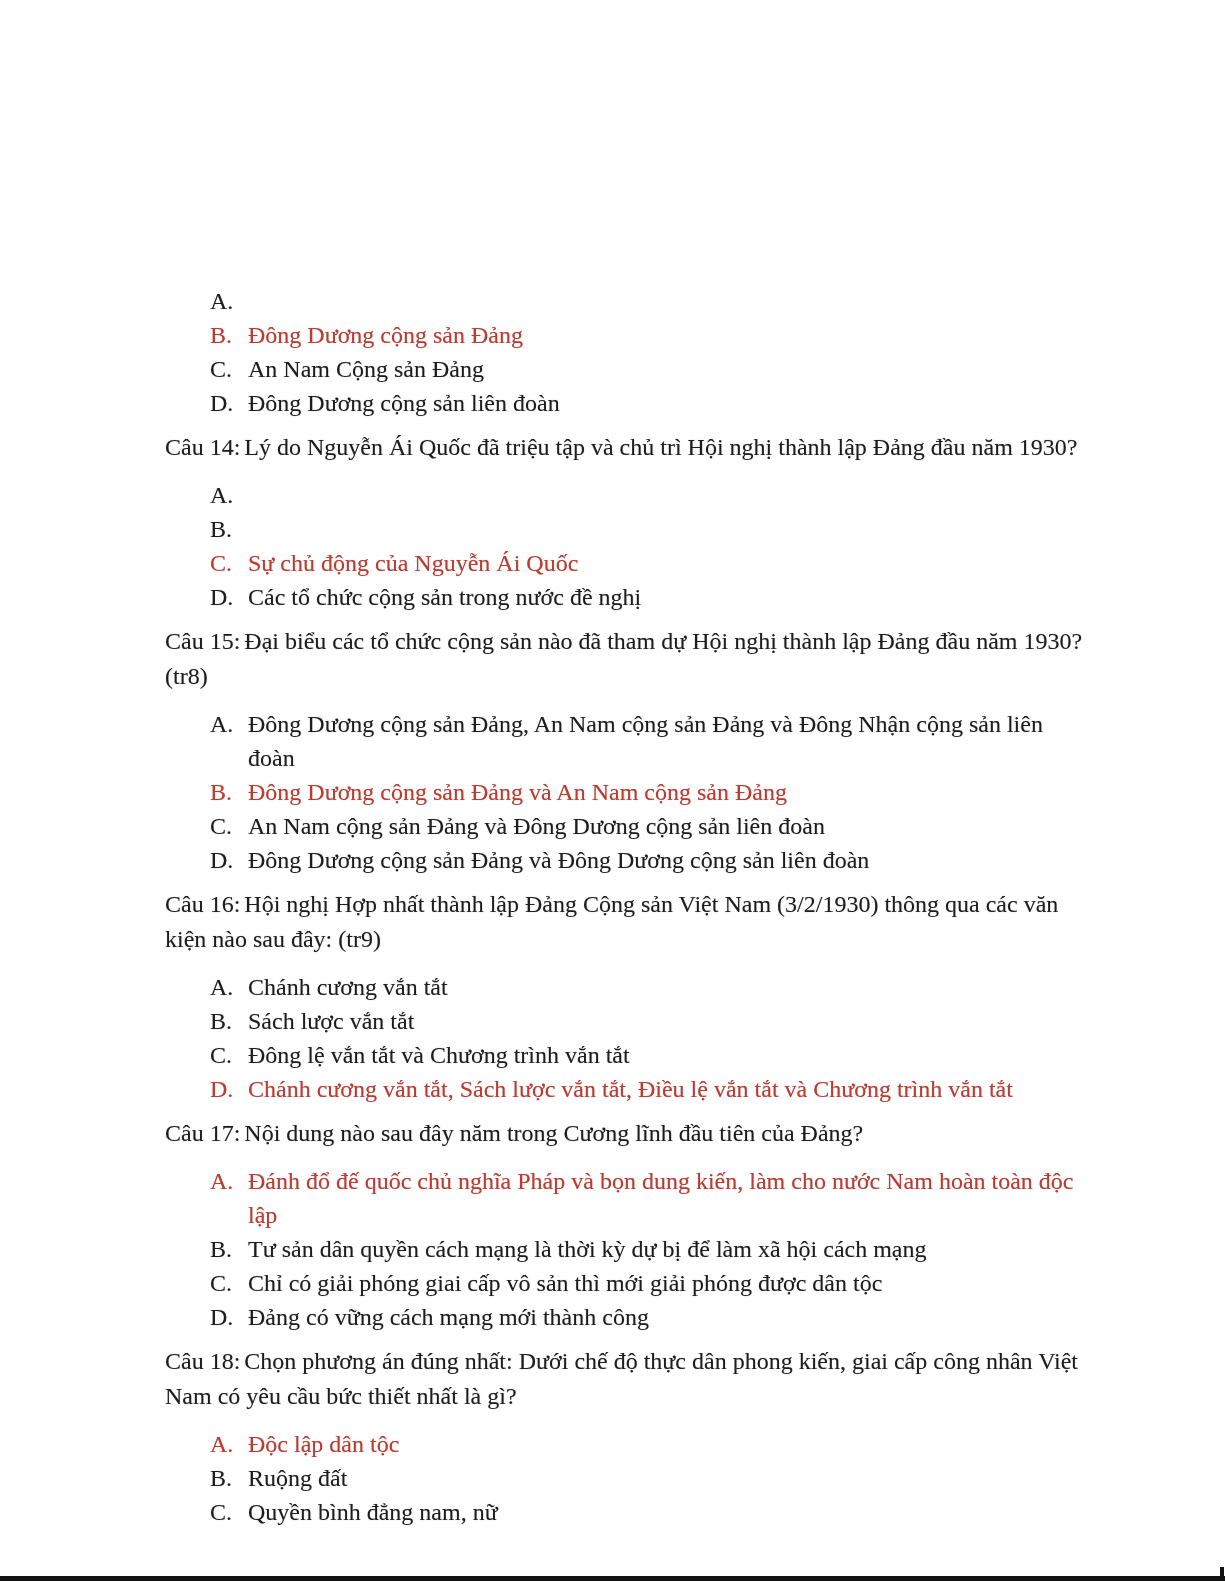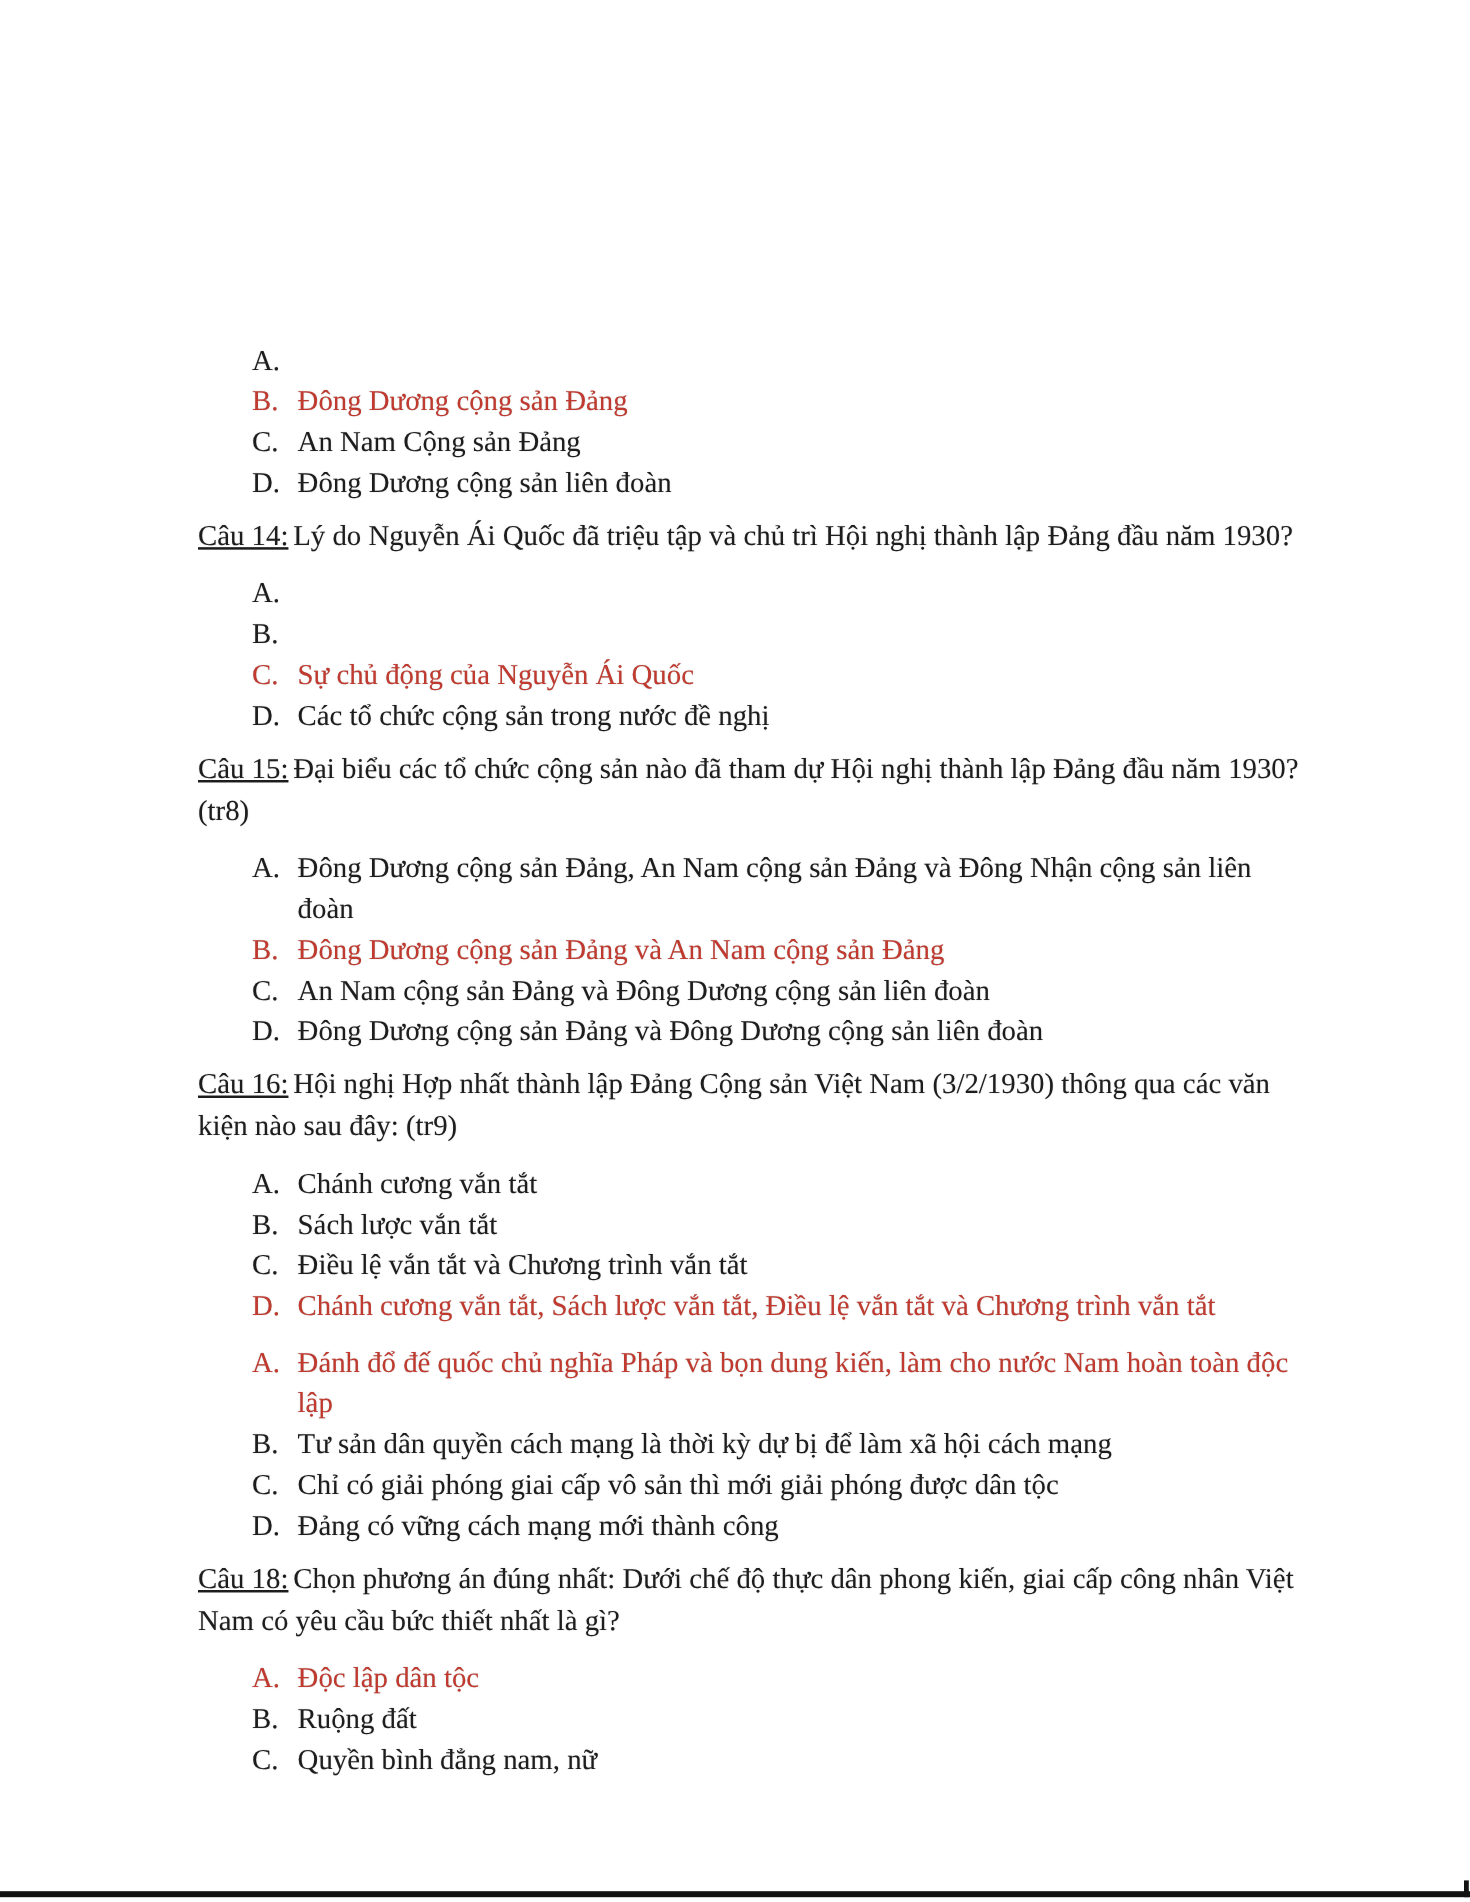--- a/index.html
+++ b/index.html
@@ -24,21 +24,21 @@
     padding-top: 284px;
     box-sizing: border-box;
     text-shadow: 0 0 1px rgba(50,50,50,0.35);
   }
   .q-text {
     margin: 10px 0 0 0;
     font-size: 24px;
     line-height: 35px;
     max-width: 920px;
   }
-  .q-label { margin-right: 4px; text-decoration: underline; }
+  .q-label { margin-right: 4px; }
   .options {
     list-style: none;
     margin: 13px 0 0 0;
     padding: 0;
   }
   .options.first { margin-top: 0; }
   .option {
     display: flex;
     align-items: flex-start;
     padding-left: 45px;
@@ -153,30 +153,33 @@
         <li class="option">
           <span class="opt-letter">A.</span>
           <span class="opt-text">Chánh cương vắn tắt</span>
         </li>
         <li class="option">
           <span class="opt-letter">B.</span>
           <span class="opt-text">Sách lược vắn tắt</span>
         </li>
         <li class="option">
           <span class="opt-letter">C.</span>
-          <span class="opt-text">Điều lệ vắn tắt và Chương trình vắn tắt</span>
+          <span class="opt-text">Đông lệ vắn tắt và Chương trình vắn tắt</span>
         </li>
         <li class="option hl">
           <span class="opt-letter">D.</span>
           <span class="opt-text wide">Chánh cương vắn tắt, Sách lược vắn tắt, Điều lệ vắn tắt và Chương trình vắn tắt</span>
         </li>
       </ul>
     </section>
 
     <section>
+      <p class="q-text">
+        <span class="q-label">Câu 17:</span><span>Nội dung nào sau đây năm trong Cương lĩnh đầu tiên của Đảng?</span>
+      </p>
       <ul class="options">
         <li class="option hl">
           <span class="opt-letter">A.</span>
           <span class="opt-text">Đánh đổ đế quốc chủ nghĩa Pháp và bọn dung kiến, làm cho nước Nam hoàn toàn độc lập</span>
         </li>
         <li class="option">
           <span class="opt-letter">B.</span>
           <span class="opt-text">Tư sản dân quyền cách mạng là thời kỳ dự bị để làm xã hội cách mạng</span>
         </li>
         <li class="option">

